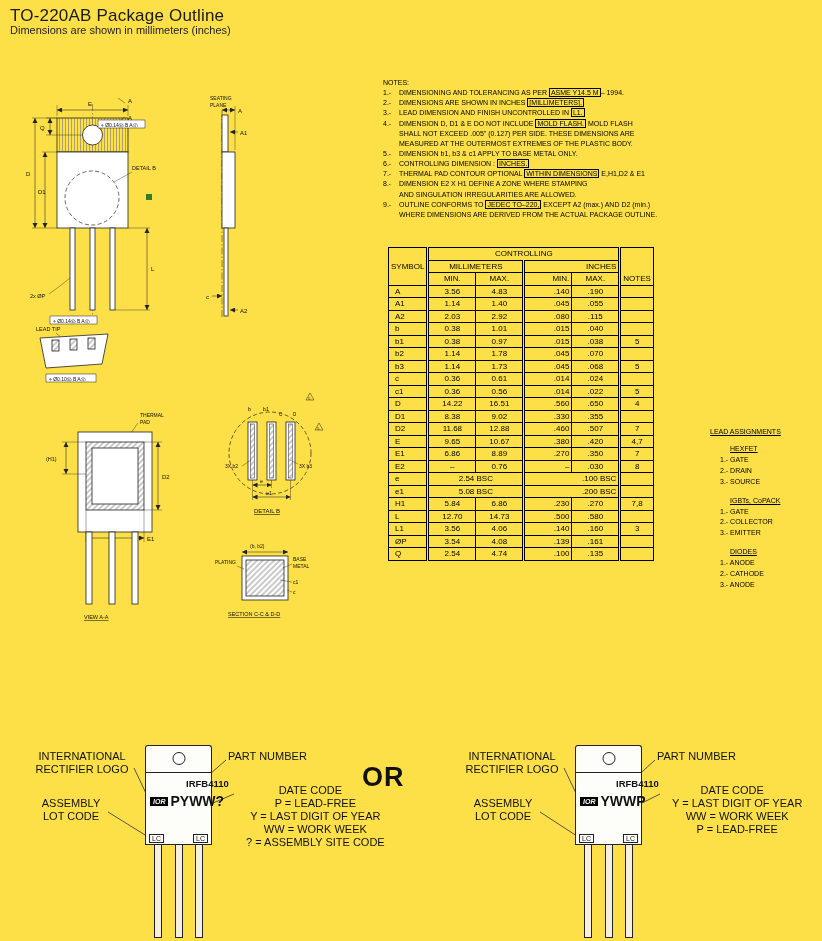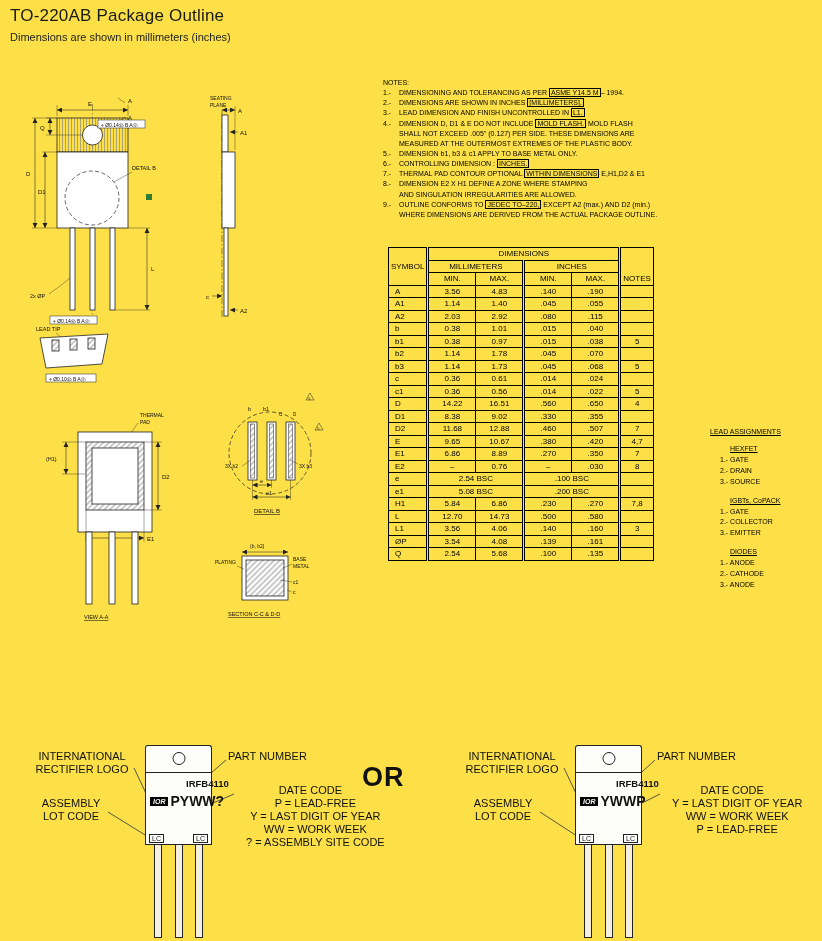--- a/index.html
+++ b/index.html
@@ -18,21 +18,21 @@
   .note-text { white-space:pre-line; }
   .rev-box { border:1px solid #000; padding:0 1px; }
 
   
   #dims { left:388px; top:247px; }
   #dims table { border-collapse:collapse; font-size:8px; color:#000; }
   #dims th, #dims td { border:1px solid #000; padding:1px 2px; text-align:center; font-weight:normal; height:12.5px; }
   #dims th.sym-h { width:34px; border-right:3px double #000;margin-left:12px; }
   #dims td.sym { text-align:left; padding-left:6px; border-right:3px double #000; }
   #dims .w { width:48px; }
-  #dims .ingrp { border-left:3px double #000; }
+  #dims .ingrp { border-left:3px double #000;text-align:right; }
   #dims th.notes-h { width:32px; vertical-align:bottom; padding-bottom:2px; border-left:3px double #000; }
   #dims td.notecol { border-left:3px double #000; }
 
   
   #leads { left:700px; top:428px; width:120px; font-size:7px; color:#000; }
   #leads .la-title { text-decoration:underline; margin-left:10px; margin-bottom:10px; }
   .la-group { margin-bottom:9px; }
   .la-head { text-decoration:underline; margin:0 0 3px 30px; }
   .la-item { margin-left:20px; line-height:1.55; }
 
@@ -55,21 +55,21 @@
   .leg { width:8px; height:100%; border:1px solid #222; border-top:none; background:#f5efdf; }
 
   svg text { fill:#111; font-family:"Liberation Sans", sans-serif; stroke:none; }
 </style>
 </head>
 <body>
 
 <div id="page">
 
   <div class="abs h1" style="left:10px; top:6px;">TO-220AB Package Outline</div>
-  <div class="abs sub" style="left:10px; top:31px;">Dimensions are shown in millimeters (inches)</div>
+  <div class="abs sub" style="left:10px; top:24px;">Dimensions are shown in millimeters (inches)</div>
 
   <svg class="abs" style="left:22px; top:70px;" width="360" height="585" viewBox="0 0 360 585">
     <defs>
       <marker id="ae" markerWidth="6" markerHeight="6" refX="5" refY="2.5" orient="auto" markerUnits="userSpaceOnUse">
         <path d="M0,0 L5,2.5 L0,5 Z" fill="#222"></path>
       </marker>
       <marker id="as" markerWidth="6" markerHeight="6" refX="0" refY="2.5" orient="auto" markerUnits="userSpaceOnUse">
         <path d="M5,0 L0,2.5 L5,5 Z" fill="#222"></path>
       </marker>
       <pattern id="hatchV" width="3" height="6" patternUnits="userSpaceOnUse">
@@ -304,21 +304,21 @@
 WHERE DIMENSIONS ARE DERIVED FROM THE ACTUAL PACKAGE OUTLINE.</span></span>
   </div>
 </div>
   </div>
 
   <div id="dims" class="abs">
     <table>
       <thead>
         <tr>
           <th rowspan="3" class="sym-h">SYMBOL</th>
-          <th colspan="4">DIMENSIONS</th>
+          <th colspan="4">CONTROLLING</th>
           <th rowspan="3" class="notes-h">NOTES</th>
         </tr>
         <tr>
           <th colspan="2">MILLIMETERS</th>
           <th colspan="2" class="ingrp">INCHES</th>
         </tr>
         <tr>
           <th class="w">MIN.</th>
           <th class="w">MAX.</th>
           <th class="w ingrp">MIN.</th>
@@ -486,21 +486,21 @@
             <td class="sym">ØP</td>
             <td>3.54</td>
             <td>4.08</td>
             <td class="ingrp">.139</td>
             <td>.161</td>
             <td class="notecol"></td>
           </tr>
           <tr>
             <td class="sym">Q</td>
             <td>2.54</td>
-            <td>5.68</td>
+            <td>4.74</td>
             <td class="ingrp">.100</td>
             <td>.135</td>
             <td class="notecol"></td>
           </tr>
         </tbody>
     </table>
   </div>
 
   <div id="leads" class="abs">
     <div class="la-title">LEAD ASSIGNMENTS</div>

